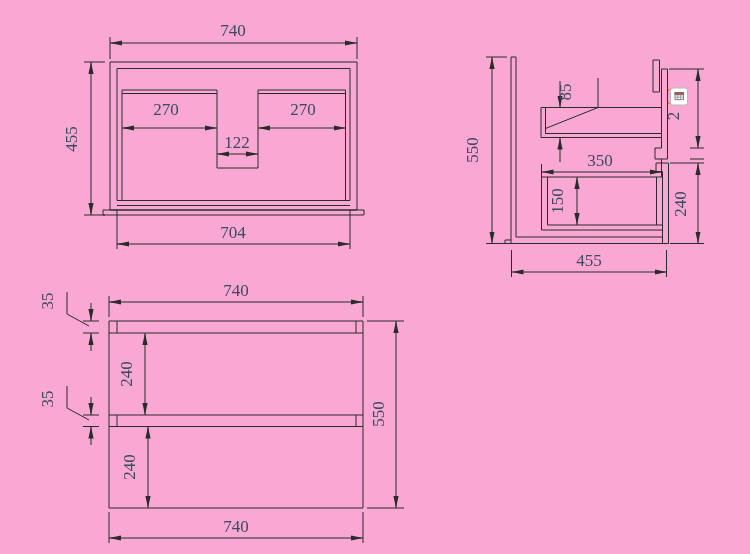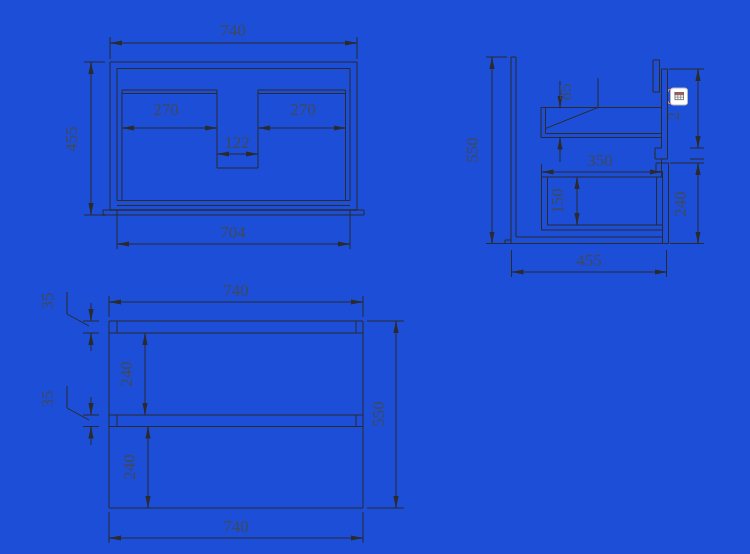--- a/index.html
+++ b/index.html
@@ -1,17 +1,17 @@
 <!DOCTYPE html>
 <html><head>
 <meta charset="utf-8">
 <style>
   html,body{margin:0;padding:0;background:#fff;}
   body{width:750px;height:554px;overflow:hidden;font-family:"Liberation Serif",serif;}
-  .canvas{width:750px;height:554px;background:#1d4ed8;}
+  .canvas{width:750px;height:554px;background:#f9a8d4;}
   svg{display:block;}
   .ln{stroke:#2b2b2b;stroke-width:1;fill:none;}
   .dim{font-family:"Liberation Serif",serif;font-size:17px;fill:#3e4a5c;}
   .mid{text-anchor:middle;}
 </style>
 </head>
 <body>
 
 <div class="canvas">
 <svg width="750" height="554" viewBox="0 0 750 554" xmlns="http://www.w3.org/2000/svg">

